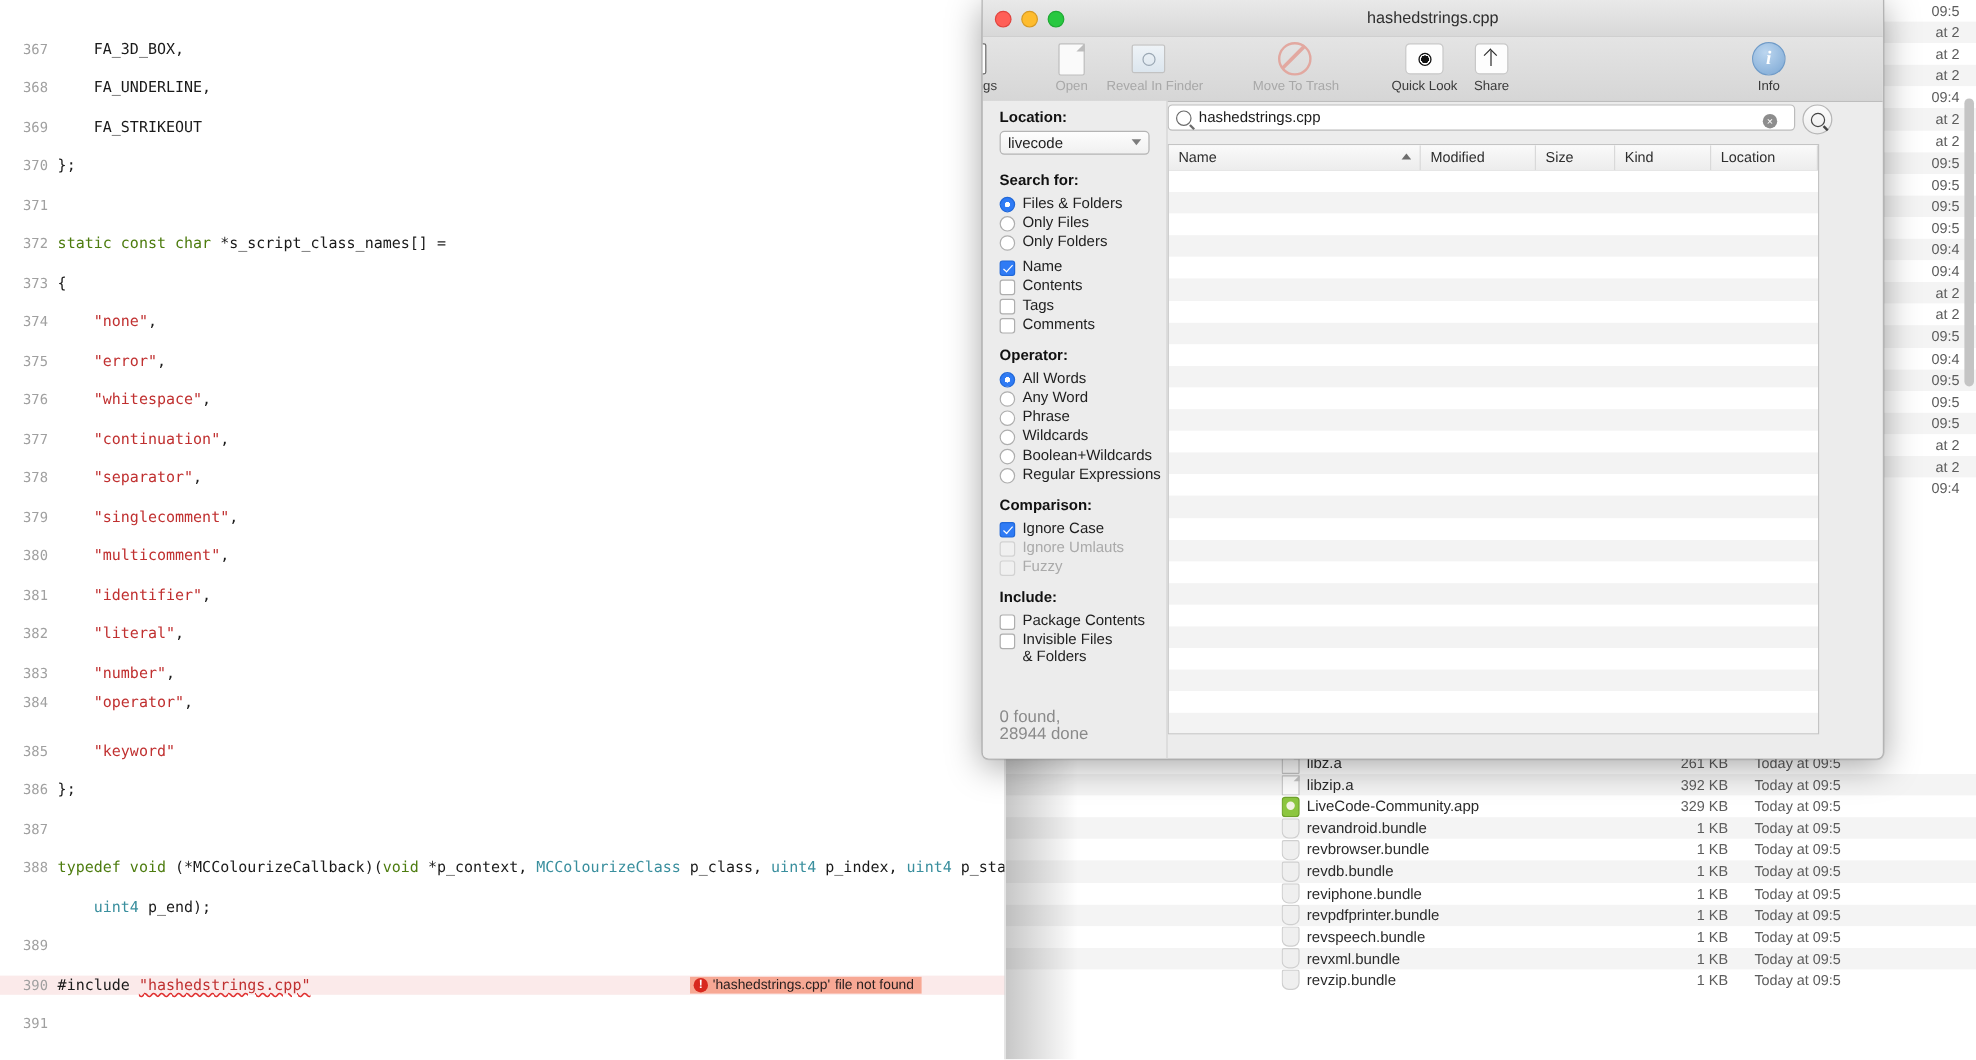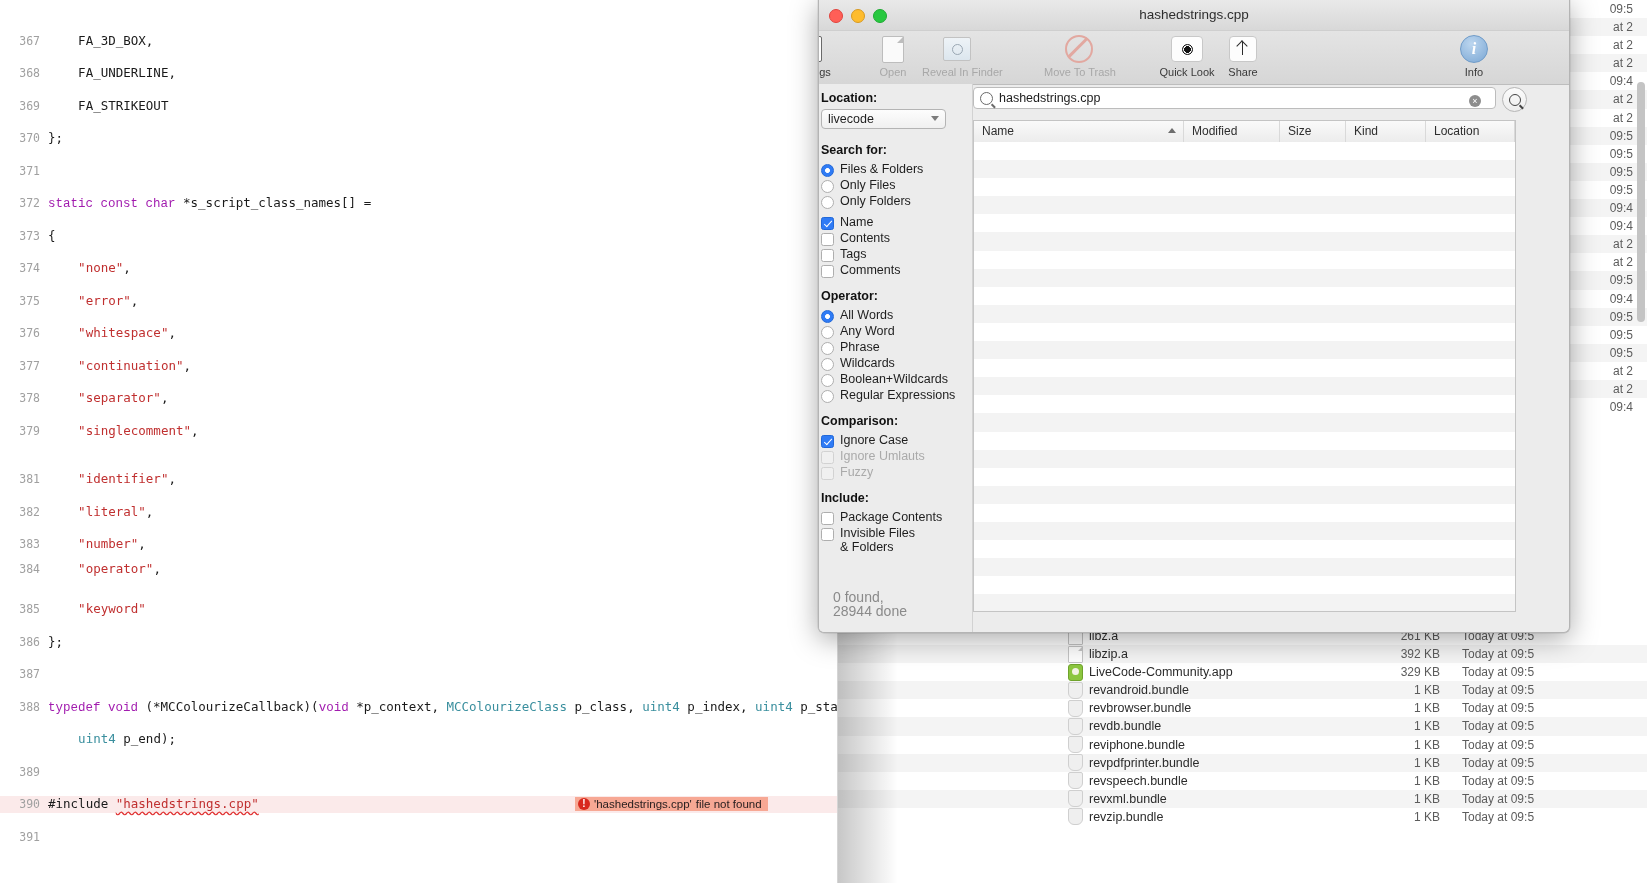--- a/index.html
+++ b/index.html
@@ -24,21 +24,21 @@
     font-family:"DejaVu Sans Mono","Liberation Mono",monospace;
     font-size:12.5px;white-space:pre;
   }
   .ln{
     position:absolute;left:0;top:0;width:40px;text-align:right;
     color:#a0a0a0;font-size:11.5px;
     font-family:"DejaVu Sans Mono","Liberation Mono",monospace;
   }
   .ltext{position:absolute;left:48px;top:0;color:#1a1a1a;}
   .code-line.err{background:#fbeaea;}
-  .k{color:#a21caf;font-family:Liberation Mono, monospace;}          
+  .k{color:#4d7c0f;}          
   .ty{color:#3a8f9e;}         
   .st{color:#c03030;}         
   .pl{color:#1a1a1a;}         
   .incpath{color:#c03030;text-decoration:underline;text-decoration-color:#e03030;
            text-decoration-style:wavy;text-underline-offset:2px;}
   .errbadge{
     position:absolute;top:1px;left:575px;height:14px;line-height:14px;
     background:#f7a894;color:#2a2020;font-size:11.5px;
     font-family:"Liberation Sans",sans-serif;
     padding:0 6px 0 3px;display:flex;align-items:center;gap:4px;
@@ -232,21 +232,21 @@
     width:10px;height:10px;border:1.6px solid #444;border-radius:50%;position:relative;
   }
   #gobtn .mag2:after{
     content:"";position:absolute;right:-4px;bottom:-3px;width:5px;height:1.6px;
     background:#444;transform:rotate(45deg);
   }
 
   
   #optpane{
     position:absolute;left:0;top:84px;width:154px;height:548px;
-    background:#ececec;padding:0 0 0 2px;box-sizing:border-box;
+    background:#ececec;padding:0 0 0 14px;box-sizing:border-box;
     font-size:12.5px;color:#1e1e1e;
   }
   .grp-label{font-weight:bold;font-size:12.5px;color:#111;margin:0;}
   .opt{display:flex;align-items:flex-start;gap:6px;height:16px;line-height:16px;}
   .opt.two{height:28px;align-items:flex-start;}
   .opt span.t{font-size:12.5px;color:#1e1e1e;}
   .opt.disabled span.t{color:#aaa;}
   .radio{
     width:13px;height:13px;border-radius:50%;background:#fff;
     border:1px solid #aeaeae;flex:0 0 auto;margin-top:1.5px;box-sizing:border-box;
@@ -488,20 +488,21 @@
       <div class="code-line" style="top: 81.25px;"><span class="ln">370</span><span class="ltext"><span class="pl">};</span></span></div>
       <div class="code-line" style="top: 97.5px;"><span class="ln">371</span><span class="ltext"></span></div>
       <div class="code-line" style="top: 113.75px;"><span class="ln">372</span><span class="ltext"><span class="k">static const char </span><span class="pl">*s_script_class_names[] =</span></span></div>
       <div class="code-line" style="top: 130px;"><span class="ln">373</span><span class="ltext"><span class="pl">{</span></span></div>
       <div class="code-line" style="top: 146.25px;"><span class="ln">374</span><span class="ltext"><span class="pl">    </span><span class="st">"none"</span><span class="pl">,</span></span></div>
       <div class="code-line" style="top: 162.5px;"><span class="ln">375</span><span class="ltext"><span class="pl">    </span><span class="st">"error"</span><span class="pl">,</span></span></div>
       <div class="code-line" style="top: 178.75px;"><span class="ln">376</span><span class="ltext"><span class="pl">    </span><span class="st">"whitespace"</span><span class="pl">,</span></span></div>
       <div class="code-line" style="top: 195px;"><span class="ln">377</span><span class="ltext"><span class="pl">    </span><span class="st">"continuation"</span><span class="pl">,</span></span></div>
       <div class="code-line" style="top: 211.25px;"><span class="ln">378</span><span class="ltext"><span class="pl">    </span><span class="st">"separator"</span><span class="pl">,</span></span></div>
       <div class="code-line" style="top: 227.5px;"><span class="ln">379</span><span class="ltext"><span class="pl">    </span><span class="st">"singlecomment"</span><span class="pl">,</span></span></div>
+      <div class="code-line" style="top: 243.75px;"><span class="ln">380</span><span class="ltext"><span class="pl">    </span><span class="st">"multicomment"</span><span class="pl">,</span></span></div>
       <div class="code-line" style="top: 260px;"><span class="ln">381</span><span class="ltext"><span class="pl">    </span><span class="st">"identifier"</span><span class="pl">,</span></span></div>
       <div class="code-line" style="top: 276.25px;"><span class="ln">382</span><span class="ltext"><span class="pl">    </span><span class="st">"literal"</span><span class="pl">,</span></span></div>
       <div class="code-line" style="top: 292.5px;"><span class="ln">383</span><span class="ltext"><span class="pl">    </span><span class="st">"number"</span><span class="pl">,</span></span></div>
       <div class="code-line" style="top: 301px;"><span class="ln">384</span><span class="ltext"><span class="pl">    </span><span class="st">"operator"</span><span class="pl">,</span></span></div>
       <div class="code-line" style="top: 325px;"><span class="ln">385</span><span class="ltext"><span class="pl">    </span><span class="st">"keyword"</span></span></div>
       <div class="code-line" style="top: 341.25px;"><span class="ln">386</span><span class="ltext"><span class="pl">};</span></span></div>
       <div class="code-line" style="top: 357.5px;"><span class="ln">387</span><span class="ltext"></span></div>
       <div class="code-line" style="top: 373.75px;"><span class="ln">388</span><span class="ltext"><span class="k">typedef void</span><span class="pl"> (*MCColourizeCallback)(</span><span class="k">void</span><span class="pl"> *p_context, </span><span class="ty">MCColourizeClass</span><span class="pl"> p_class, </span><span class="ty">uint4</span><span class="pl"> p_index, </span><span class="ty">uint4</span><span class="pl"> p_start,</span></span></div>
       <div class="code-line" style="top: 390px;"><span class="ln"></span><span class="ltext"><span class="pl">    </span><span class="ty">uint4</span><span class="pl"> p_end);</span></span></div>
       <div class="code-line" style="top: 406.25px;"><span class="ln">389</span><span class="ltext"></span></div>

